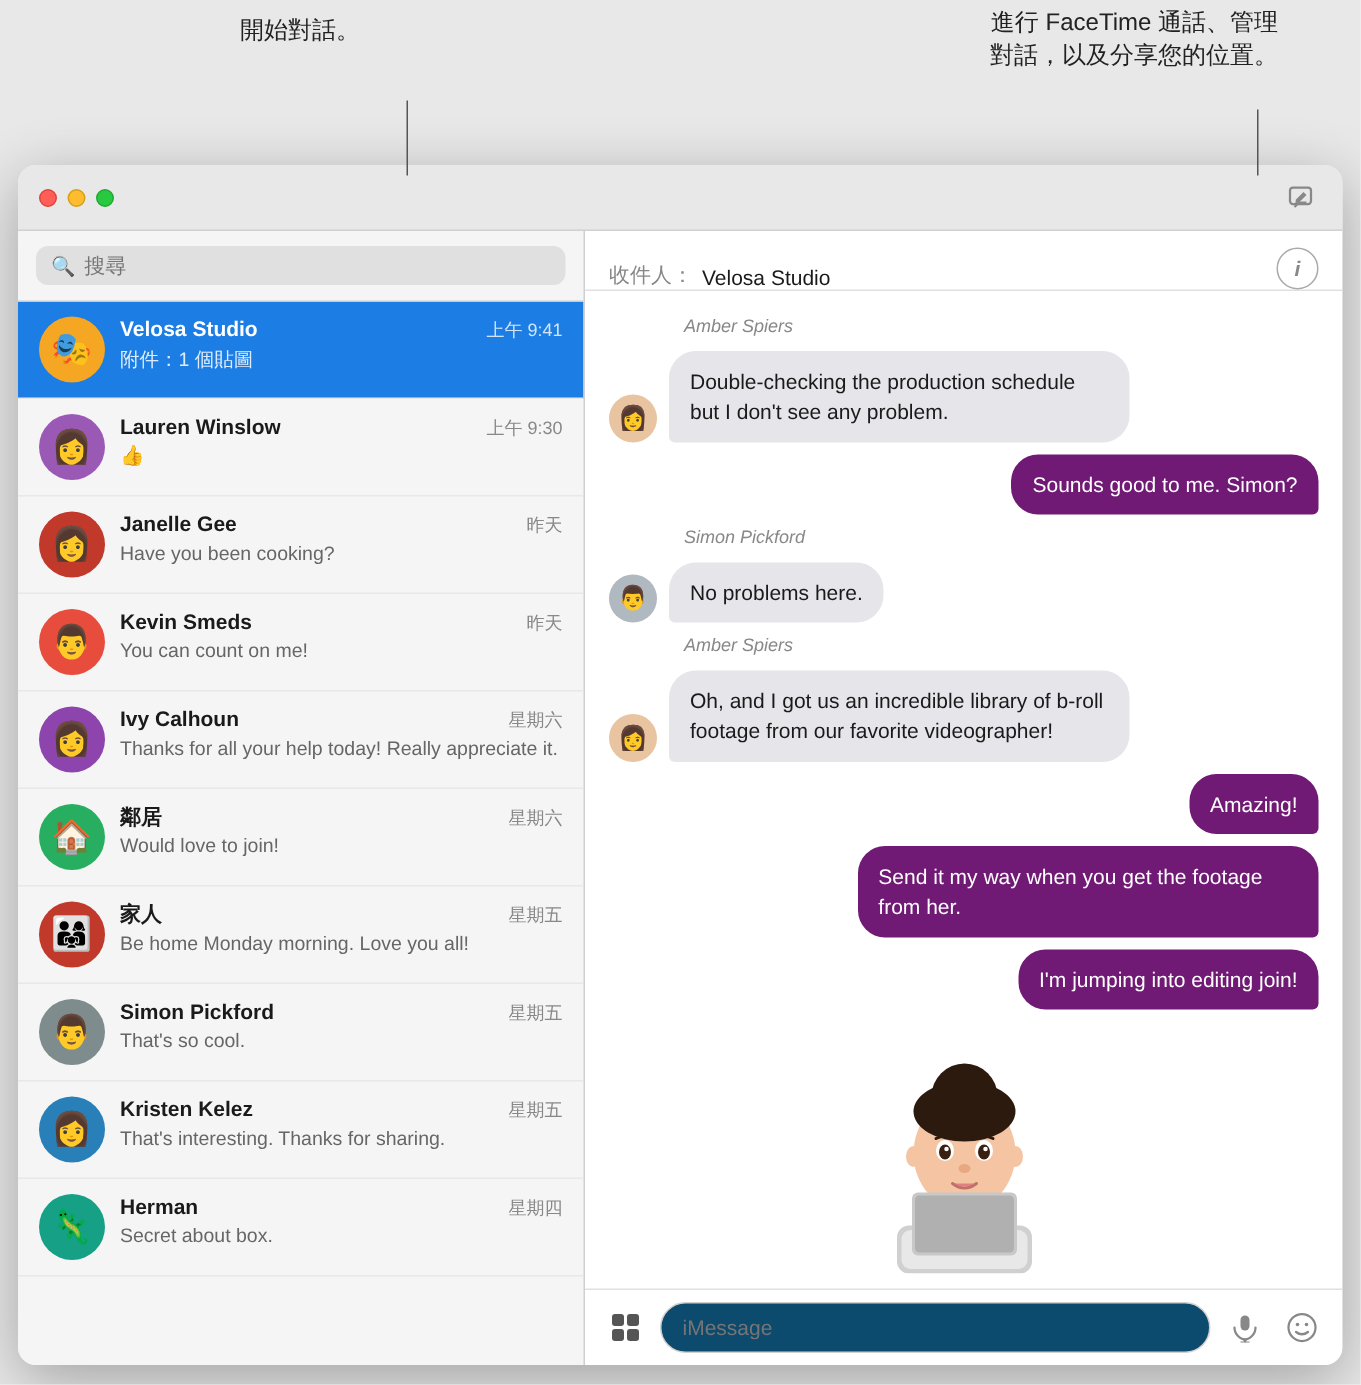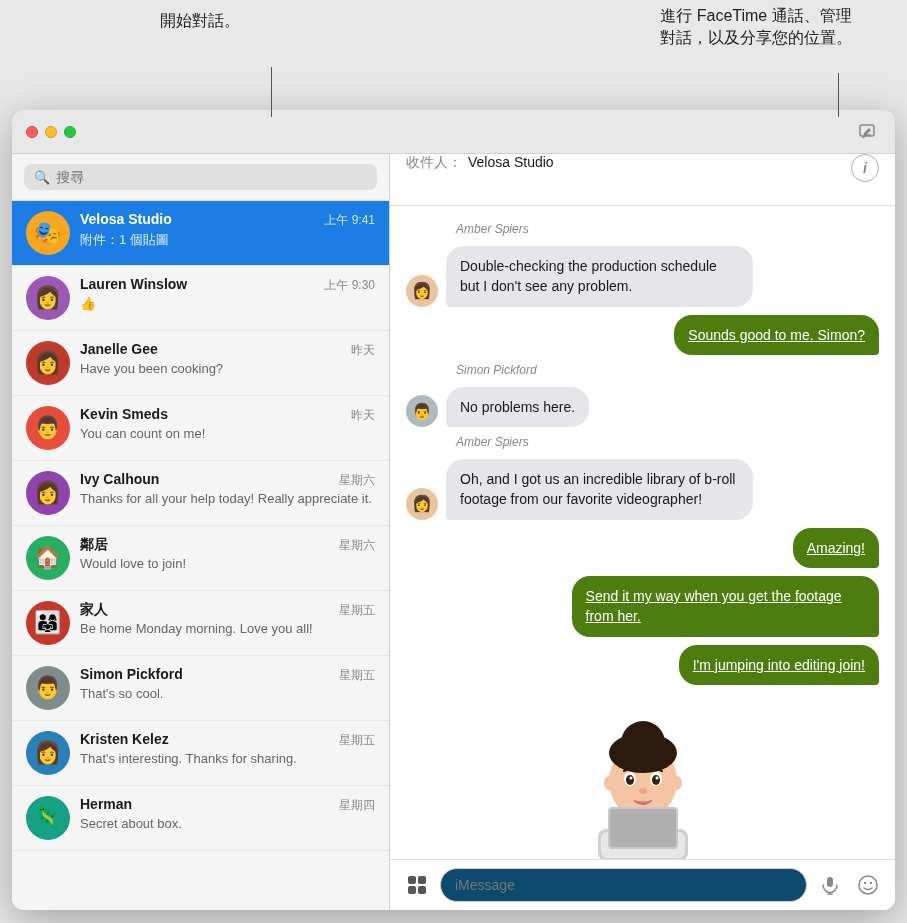--- a/index.html
+++ b/index.html
@@ -29,21 +29,21 @@
       color: #222;
       text-align: center;
       line-height: 1.4;
     }
     .callout-right {
       position: absolute;
       top: 5px;
       right: 55px;
       font-size: 16px;
       color: #222;
-      text-align: center;
+      text-align: right;
       line-height: 1.4;
     }
     .callout-line-left {
       position: absolute;
       top: 67px;
       left: 271px;
       width: 1px;
       height: 50px;
       background: #555;
     }
@@ -215,23 +215,23 @@
 
     
     .chat-area {
       flex: 1;
       display: flex;
       flex-direction: column;
       background: #fff;
     }
     .chat-header {
       display: flex;
-      align-items: flex-start;
+      align-items: flex-end;
       padding: 0 16px;
-      height: 52px;
+      height: 40px;
       border-bottom: 1px solid #e0e0e0;
       flex-shrink: 0;
     }
     .chat-recipient-label {
       font-size: 14px;
       color: #888;
       margin-right: 6px;
     }
     .chat-recipient-name {
       font-size: 14px;
@@ -297,24 +297,23 @@
       border-radius: 18px;
       font-size: 14px;
       line-height: 1.45;
     }
     .bubble.incoming {
       background: #e5e5ea;
       color: #1a1a1a;
       border-bottom-left-radius: 4px;
     }
     .bubble.outgoing {
-      background: #4d7c0f;
+      background: #701a75;
       color: #fff;
       border-bottom-right-radius: 4px;
-      text-decoration: underline;
     }
     .memoji-area {
       display: flex;
       justify-content: center;
       padding: 8px 0;
     }
 
     
     .chat-input-bar {
       display: flex;

